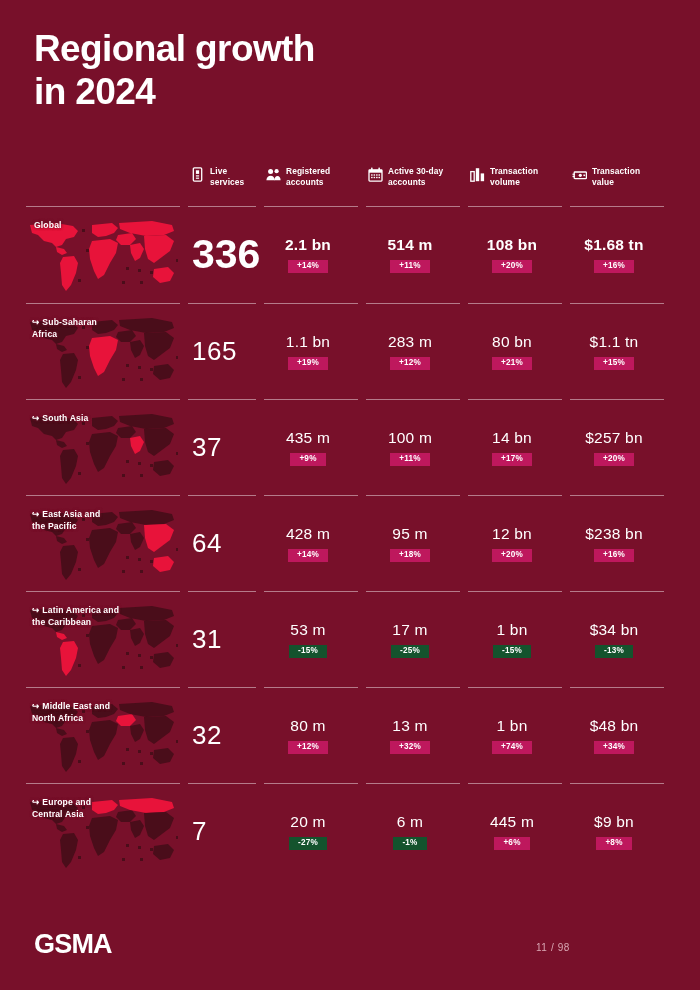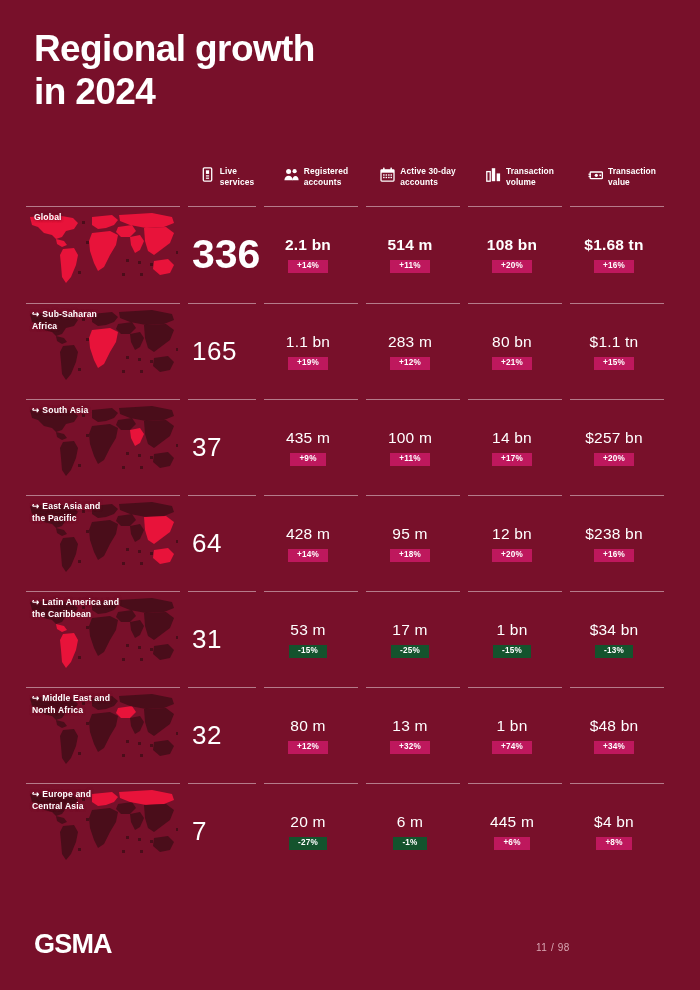--- a/index.html
+++ b/index.html
@@ -44,34 +44,33 @@
     width: 648px;
   }
 
   .row {
     display: flex;
     align-items: stretch;
     position: relative;
   }
 
   
-  .c-map   { width: 162px; flex: 0 0 162px; position: relative; }
+  .c-map   { width: 162px; flex: 0 0 162px; position: relative; margin-top: 8px; }
   .c-num   { width: 76px;  flex: 0 0 76px;  }
   .c-met   { width: 102px; flex: 0 0 102px; }
 
   
   .header-row { height: 46px; }
 
   .head-cell {
     display: flex;
     align-items: flex-start;
     gap: 5px;
     padding-top: 6px;
     padding-left: 2px;
-    justify-content: center;
   }
 
   .head-ico {
     flex: 0 0 auto;
     width: 15px;
     height: 15px;
     margin-top: 1px;
   }
   .head-ico svg { display: block; width: 15px; height: 15px; fill: #ffffff; }
 
@@ -724,21 +723,21 @@
             </div>
           </div>
           <div class="c-met">
             <div class="metric">
               <div class="mval">445 m</div>
               <div class="badge pos">+6%</div>
             </div>
           </div>
           <div class="c-met">
             <div class="metric">
-              <div class="mval">$4 bn</div>
+              <div class="mval">$9 bn</div>
               <div class="badge pos">+8%</div>
             </div>
           </div>
         </div>
       </div>
 
   </div>
 
   <div class="footer">
     <div class="logo">GSMA</div>

